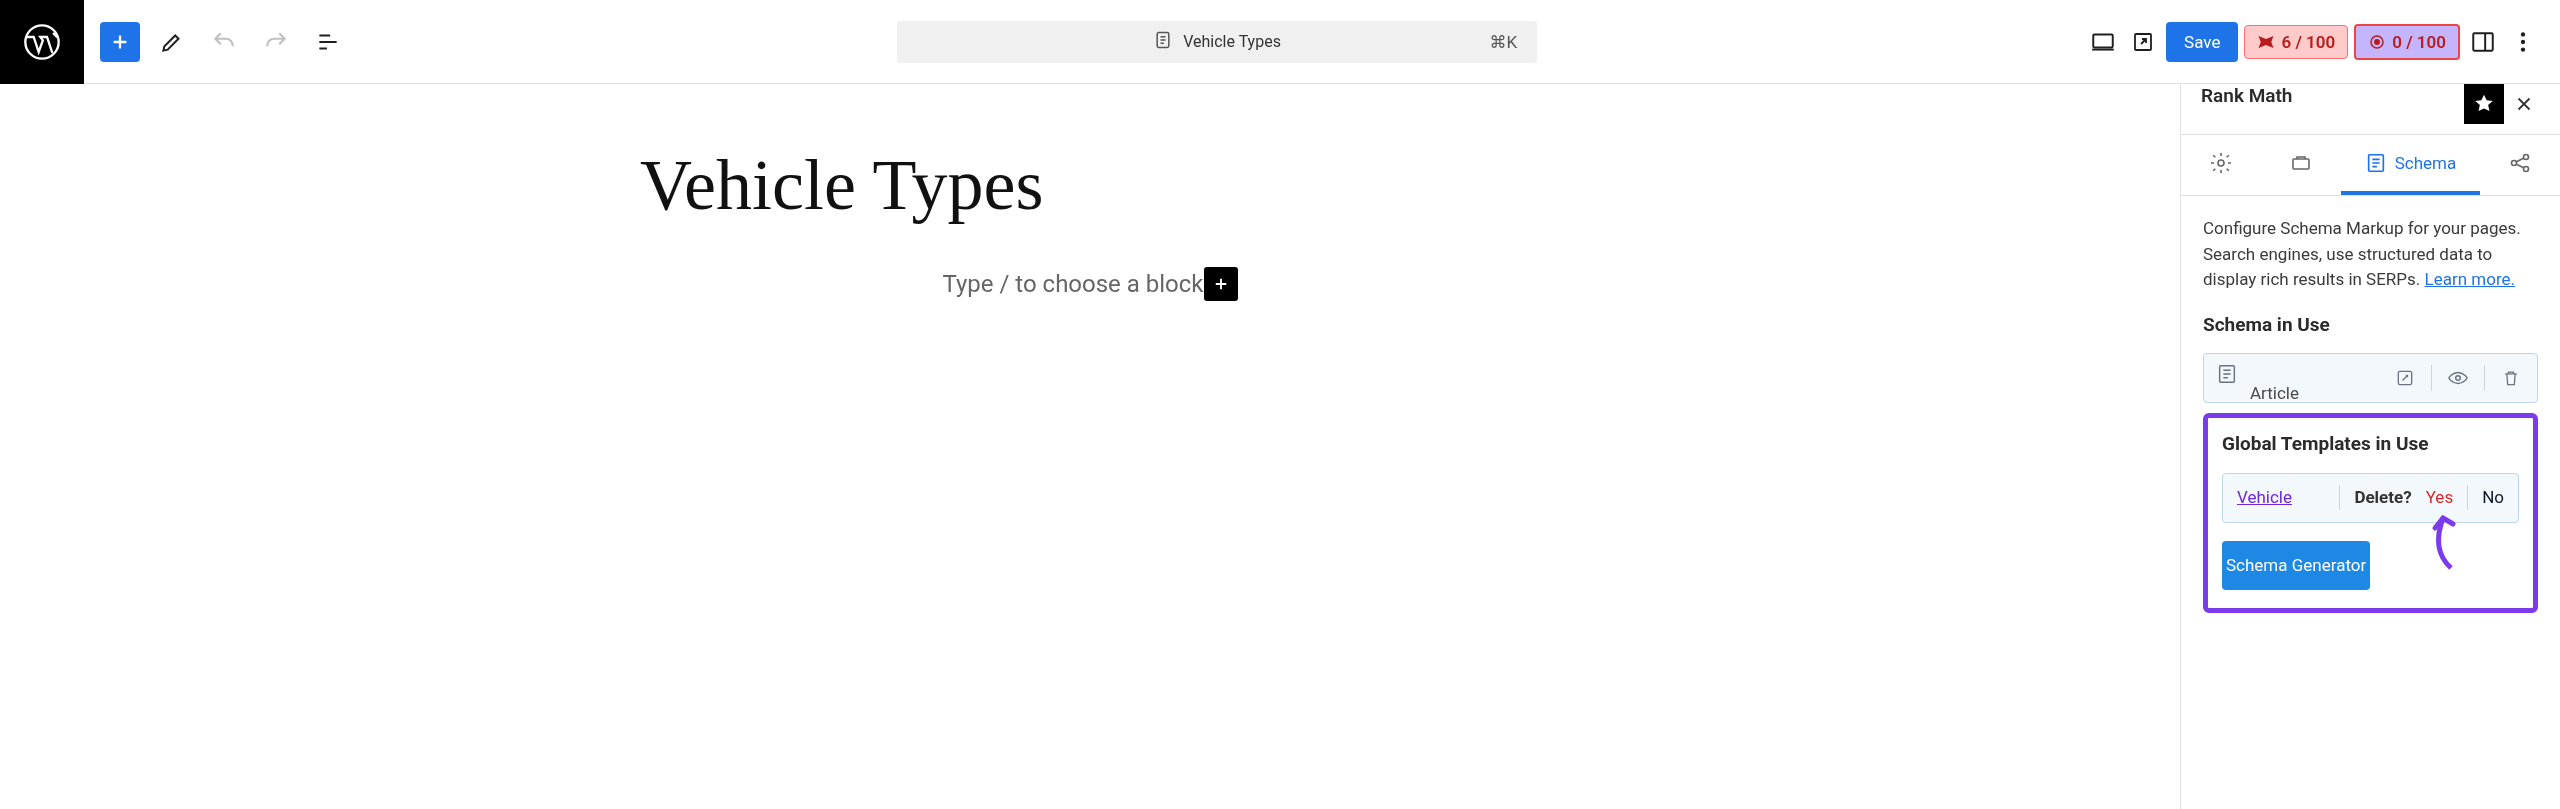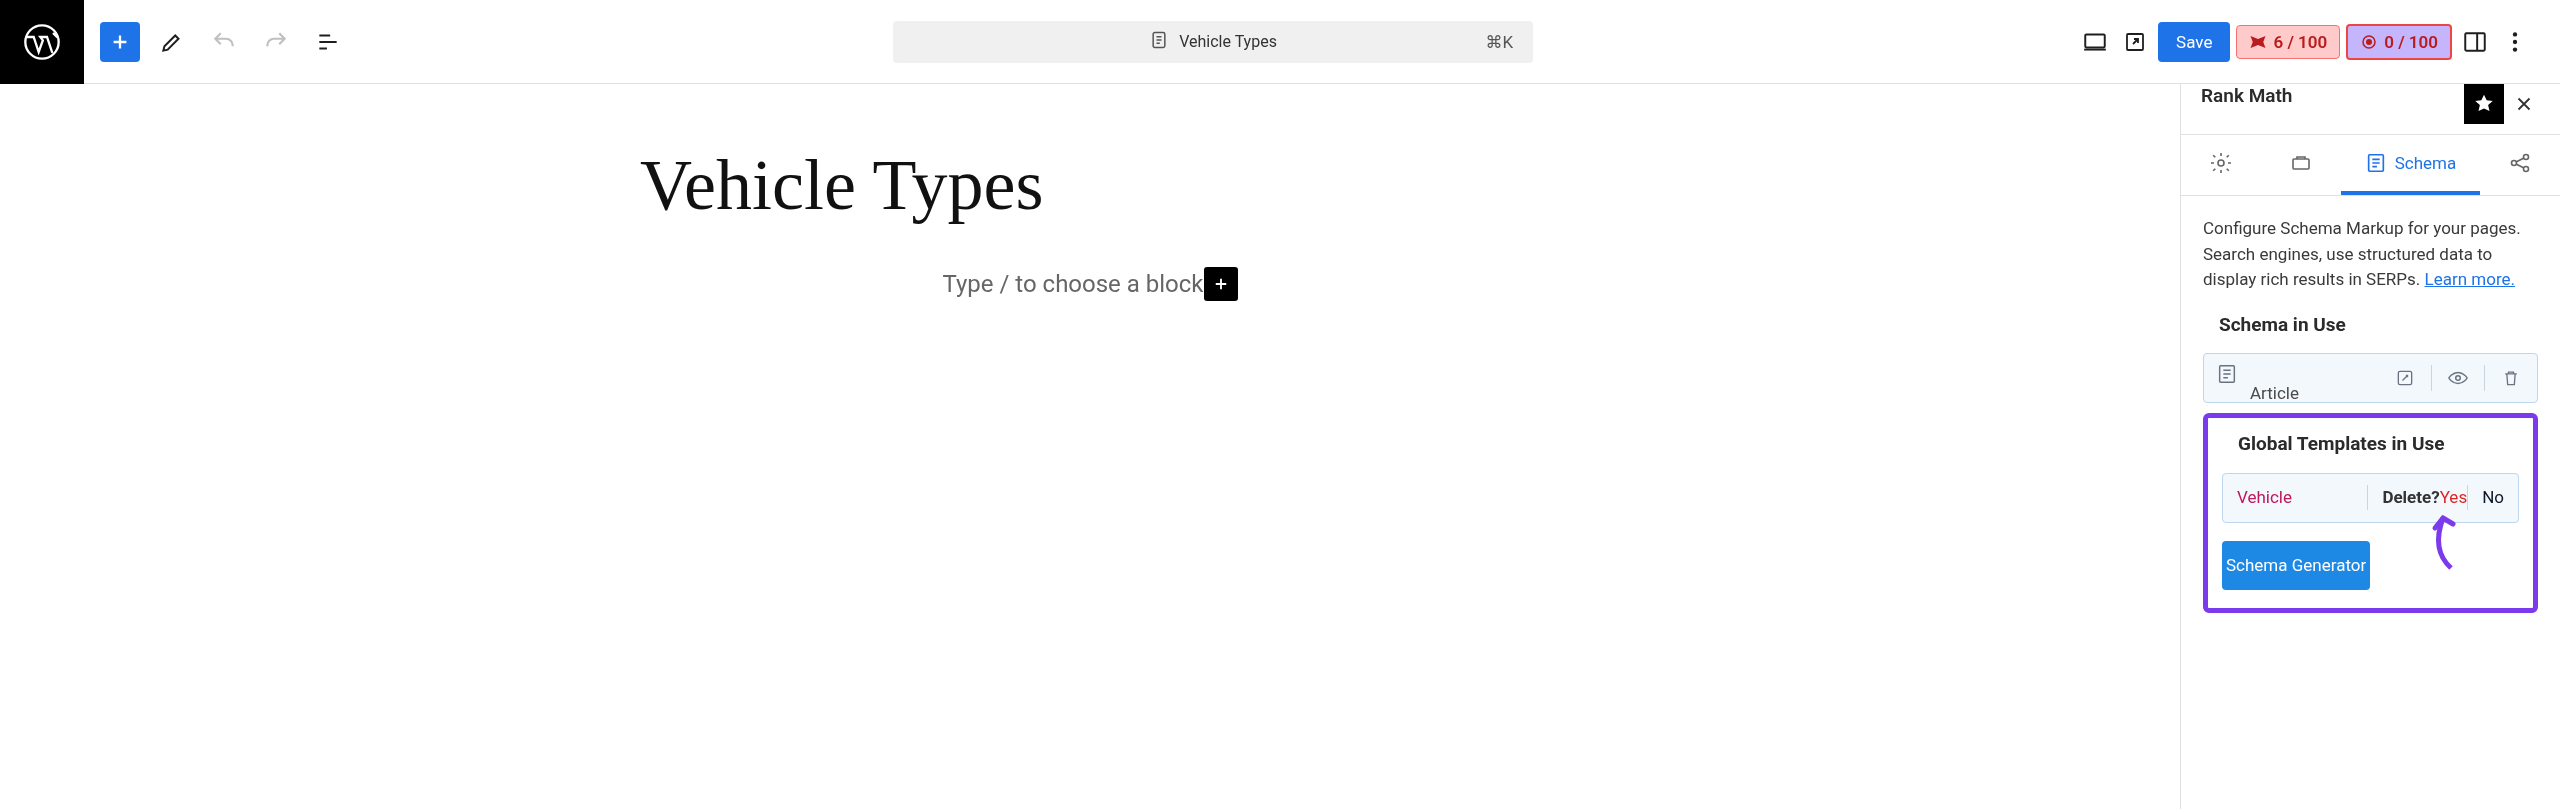--- a/index.html
+++ b/index.html
@@ -10,21 +10,21 @@
   .wp-logo svg { width: 40px; height: 40px; }
   .top-left { display: flex; align-items: center; gap: 12px; padding-left: 16px; }
   .add-block-btn { width: 40px; height: 40px; background: #1e73e8; color: #fff; border-radius: 4px; display: flex; align-items: center; justify-content: center; cursor: pointer; }
   .tool-btn { width: 40px; height: 40px; display: flex; align-items: center; justify-content: center; color: #1e1e1e; cursor: pointer; }
   .tool-btn.faded { color: #c0c0c0; }
 
   .top-center { flex: 1; display: flex; justify-content: center; }
   .title-bar { width: 640px; height: 42px; background: #f0f0f0; border-radius: 4px; display: flex; align-items: center; padding: 0 20px; color: #333; position: relative; justify-content: center; gap: 10px; }
   .title-bar .kbd { position: absolute; right: 20px; color: #555; font-size: 17px; }
 
-  .top-right { display: flex; align-items: center; gap: 6px; padding-right: 28px; }
+  .top-right { display: flex; align-items: center; gap: 6px; padding-right: 20px; }
   .top-right .icon-btn { width: 34px; height: 34px; display: flex; align-items: center; justify-content: center; color: #1e1e1e; cursor: pointer; }
   .save-btn { background: #1e73e8; color: #fff; padding: 10px 18px; border-radius: 4px; font-size: 17px; cursor: pointer; }
   .score-pill { display: flex; align-items: center; gap: 6px; padding: 6px 12px; border-radius: 4px; font-size: 17px; font-weight: 600; }
   .score-red { background: #fecaca; color: #b91c1c; border: 1px solid #f87171; }
   .score-redlight { background: #c4b5fd; color: #b91c1c; border: 2px solid #ef4444; }
 
   .main { display: flex; height: calc(100% - 84px); }
   .editor { flex: 1; padding: 60px 0 0 0; display: flex; flex-direction: column; align-items: center; }
   .editor-inner { width: 900px; }
   .page-title { font-family: Georgia, "Times New Roman", serif; font-size: 72px; font-weight: 400; color: #111; margin-bottom: 40px; }
@@ -38,31 +38,31 @@
   .star-btn { width: 40px; height: 40px; background: #000; color: #fff; display: flex; align-items: center; justify-content: center; cursor: pointer; }
   .close-btn { width: 40px; height: 40px; display: flex; align-items: center; justify-content: center; cursor: pointer; color: #333; }
 
   .sidebar-tabs { display: flex; border-top: 1px solid #e0e0e0; border-bottom: 1px solid #e0e0e0; height: 62px; }
   .stab { flex: 1; display: flex; align-items: center; justify-content: center; gap: 8px; cursor: pointer; color: #666; font-size: 17px; border-bottom: 4px solid transparent; }
   .stab.active { color: #1e73e8; border-bottom-color: #1e73e8; }
   .stab.icon-only { flex: 0 0 80px; }
 
   .sidebar-body { padding: 20px 22px; font-size: 17px; color: #3a3a3a; line-height: 1.5; }
   .sidebar-body a { color: #1e73e8; text-decoration: underline; cursor: pointer; }
-  .section-h { font-weight: 700; font-size: 19px; margin: 18px 16px 14px; color: #2b2b2b; }
+  .section-h { font-weight: 700; font-size: 19px; margin: 18px 0 14px; color: #2b2b2b; }
 
   .schema-chip { border: 1px solid #bcd7ee; background: #f3f8fd; border-radius: 4px; height: 50px; display: flex; align-items: center; padding: 0 12px; gap: 12px; }
   .schema-chip .label { flex: 1; color: #4a4a4a; margin-top: 32px; }
   .mini-icon { width: 28px; height: 28px; display: flex; align-items: center; justify-content: center; color: #6b7280; cursor: pointer; }
   .divider-v { width: 1px; height: 26px; background: #cbd5e1; }
 
   .purple-box { border: 5px solid #7c3aed; border-radius: 6px; padding: 12px 14px 18px; margin-top: 10px; position: relative; }
   .template-row { border: 1px solid #bcd7ee; background: #f3f8fd; border-radius: 4px; height: 50px; display: flex; align-items: center; padding: 0 14px; gap: 8px; }
-  .template-row .name { color: #be185d; }
-  .delete-seg { display: flex; align-items: center; margin-left: auto; }
+  .template-row .name { color: #6d28d9; text-decoration: underline; }
+  .delete-seg { display: flex; align-items: center; gap: 14px; margin-left: auto; }
   .delete-label { font-weight: 700; color: #333; border-left: 1px solid #cbd5e1; padding-left: 14px; }
   .yes { color: #dc2626; cursor: pointer; }
   .no { color: #0f172a; cursor: pointer; border-left: 1px solid #cbd5e1; padding-left: 14px; }
   .gen-btn { margin-top: 18px; background: #1e88e5; color: #fff; padding: 12px 4px; border-radius: 4px; display: inline-block; font-size: 17px; cursor: pointer; }
 
   .arrow-annot { position: absolute; right: 72px; bottom: 38px; width: 40px; height: 60px; pointer-events: none; }
 </style>
 </head>
 <body>
 

